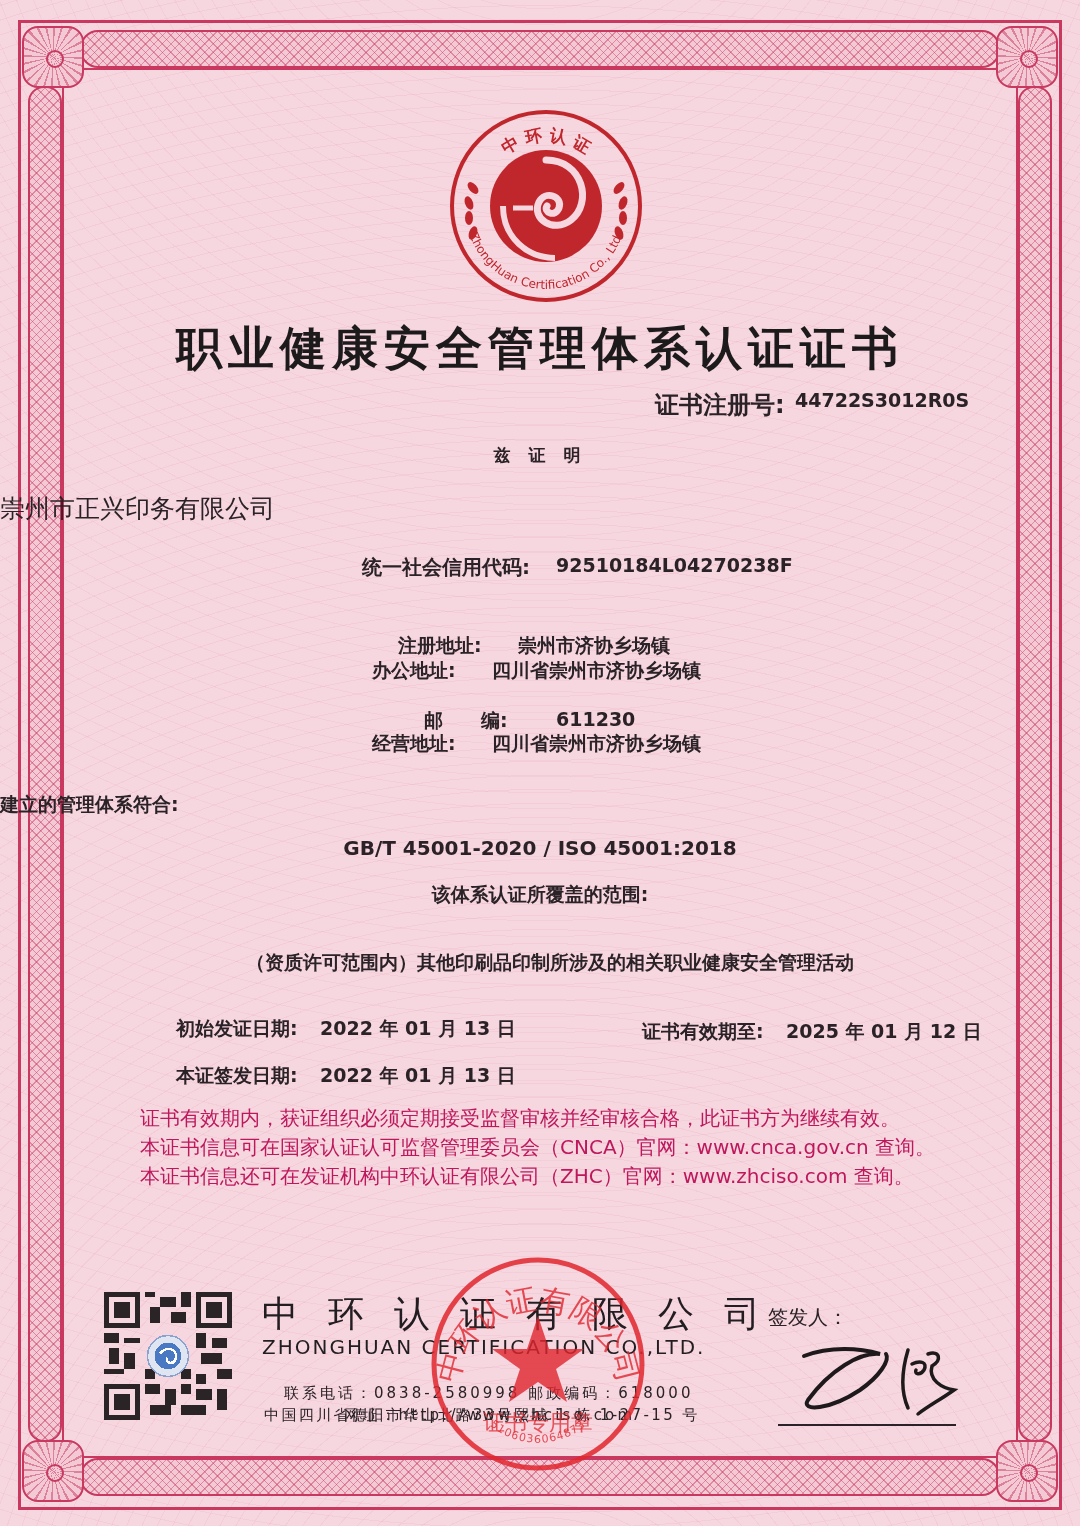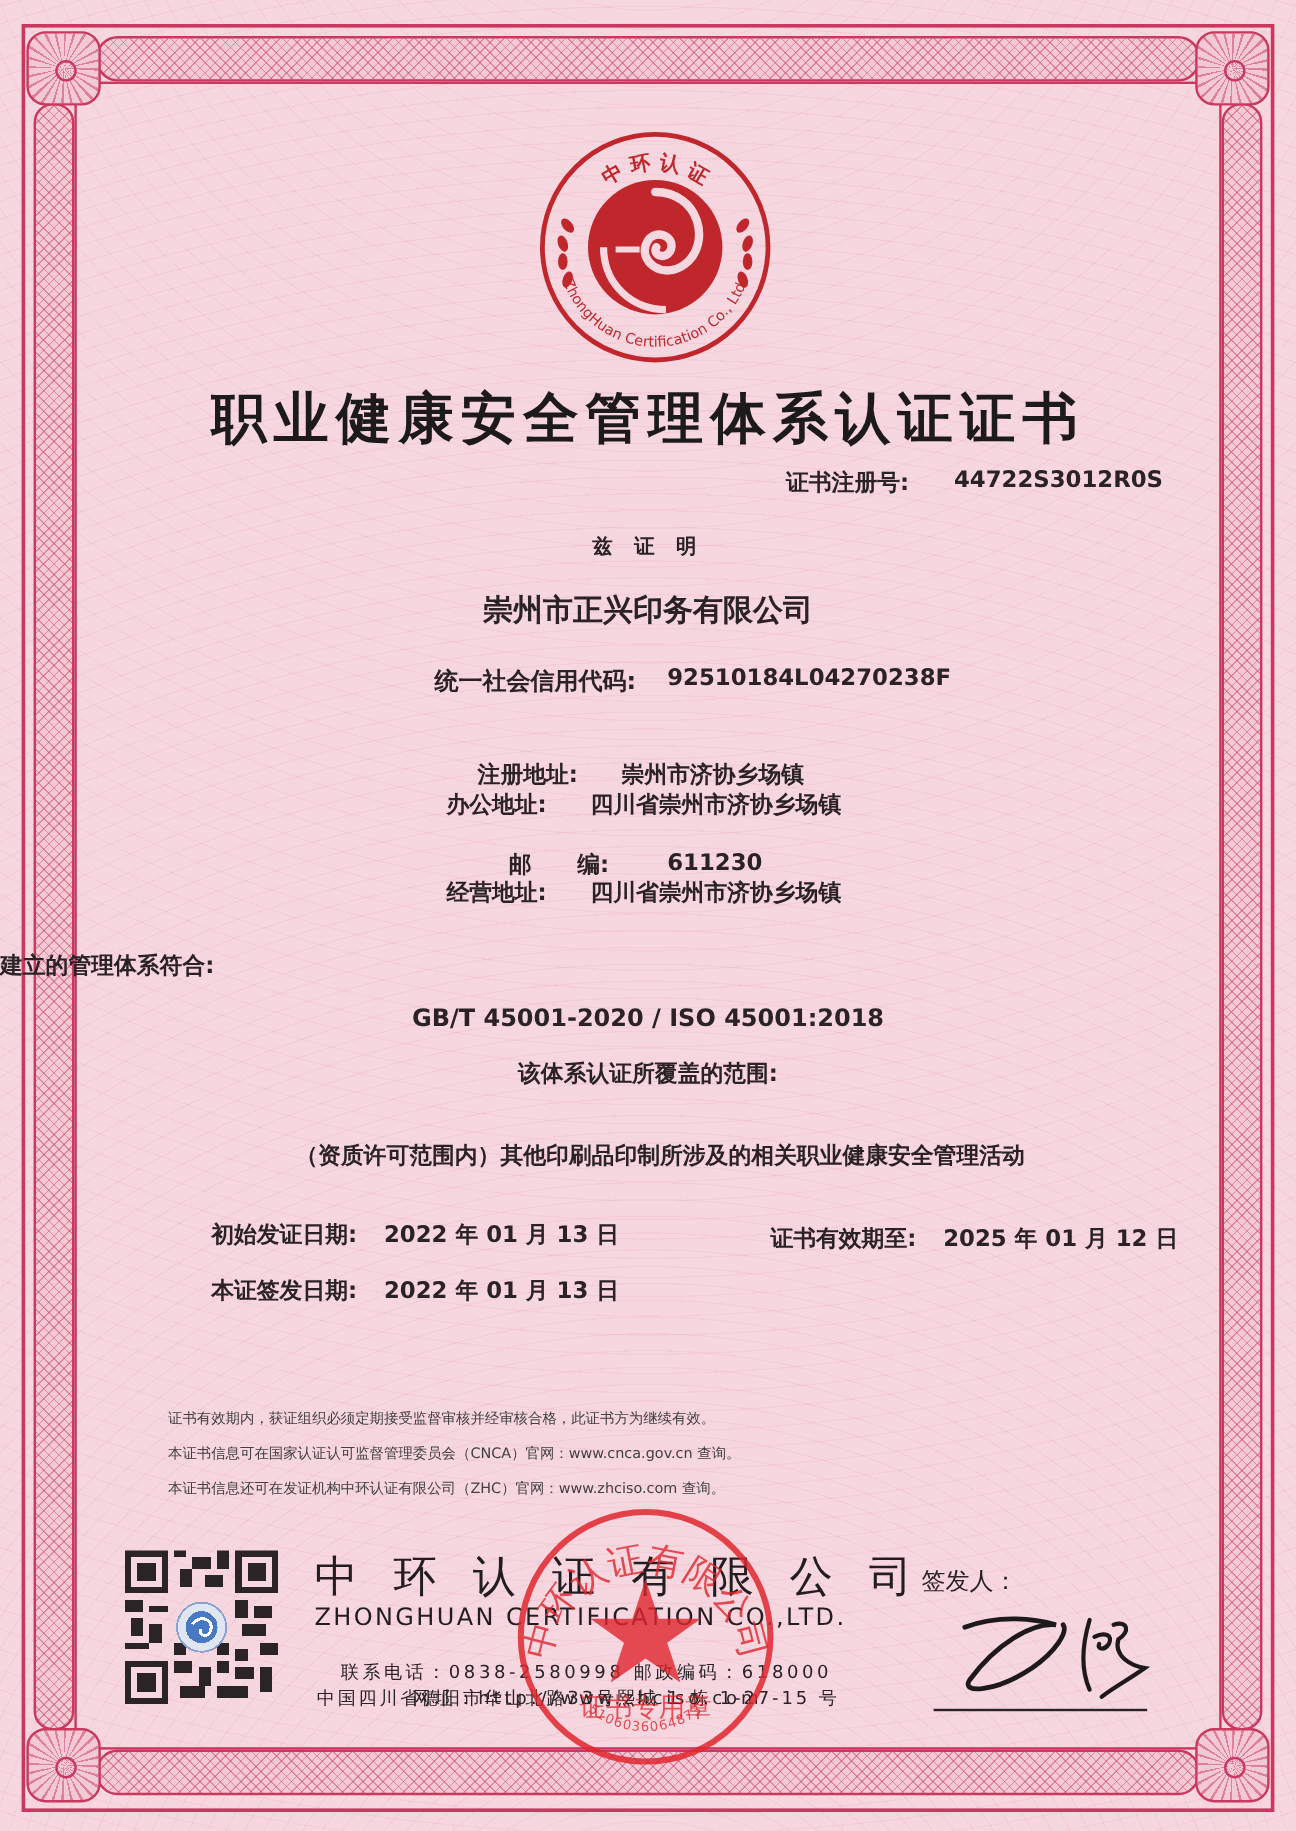--- a/index.html
+++ b/index.html
@@ -52,38 +52,38 @@
     .corner.bl { left: 22px; top: 1440px; }
     .corner.br { left: 996px; top: 1440px; }
 
     .logo { position: absolute; left: 443px; top: 108px; width: 206px; height: 196px; }
 
     .abs { position: absolute; white-space: nowrap; }
     .title {
       left: 0; width: 1080px; top: 318px; text-align: center;
       font-size: 46px; font-weight: bold; letter-spacing: 6px; color: #1d1a1c;
     }
-    .reg-label { left: 655px; top: 389px; font-size: 19px; font-weight: bold; }
+    .reg-label { left: 655px; top: 389px; font-size: 24px; font-weight: bold; }
     .reg-value { left: 795px; top: 389px; font-size: 19px; font-weight: bold; }
     .hereby { left: 0; width: 1080px; top: 444px; text-align: center; font-size: 17px; font-weight: bold; letter-spacing: 6px; }
-    .company { left: 0; width: 1080px; top: 492px; text-align: center; font-size: 25px; font-weight: bold; }
+    .company { left: 0; width: 1080px; top: 492px; font-size: 25px; font-weight: normal; }
     .credit-label { left: 362px; top: 554px; font-size: 20px; font-weight: bold; }
     .credit-value { left: 556px; top: 554px; font-size: 19px; font-weight: bold; }
     .addr { font-size: 19px; font-weight: bold; }
     .addr-label { text-align: left; width: 120px; }
     .addr1 { top: 633px; }
     .addr2 { top: 658px; }
     .addr3 { top: 683px; margin-top: 48px; }
     .addr4 { top: 708px; }
     .conform { left: 0; width: 1080px; top: 792px; text-align: left; font-size: 19px; font-weight: bold; }
     .standard { left: 0; width: 1080px; top: 836px; text-align: center; font-size: 20px; font-weight: bold; }
     .scope-title { left: 0; width: 1080px; top: 882px; text-align: center; font-size: 19px; font-weight: bold; }
     .scope { left: 0; width: 1100px; top: 950px; text-align: center; font-size: 19px; font-weight: bold; }
     .date { font-size: 19px; font-weight: bold; }
-    .notes { left: 140px; top: 1168px; font-size: 12px; line-height: 29px; color: #404040; }
+    .notes { left: 140px; top: 1104px; font-size: 20px; line-height: 29px; color: #be185d; }
 
     .qr { position: absolute; left: 104px; top: 1292px; width: 128px; height: 128px; }
     .issuer-cn { left: 262px; top: 1290px; font-size: 36px; letter-spacing: 30px; color: #221d20; }
     .issuer-en { left: 262px; top: 1335px; font-size: 20px; letter-spacing: 2px; color: #221d20; }
     .issuer-addr { left: 264px; top: 1362px; font-size: 15px; letter-spacing: 2.4px; margin-top: 44px; }
     .issuer-tel { left: 284px; top: 1384px; font-size: 15px; letter-spacing: 3px; }
     .issuer-web { left: 344px; top: 1406px; font-size: 15px; letter-spacing: 3.2px; }
     .seal { position: absolute; left: 428px; top: 1254px; width: 220px; height: 220px; }
     .signer-label { left: 768px; top: 1304px; font-size: 20px; }
     .signature { position: absolute; left: 790px; top: 1340px; width: 180px; height: 80px; }

